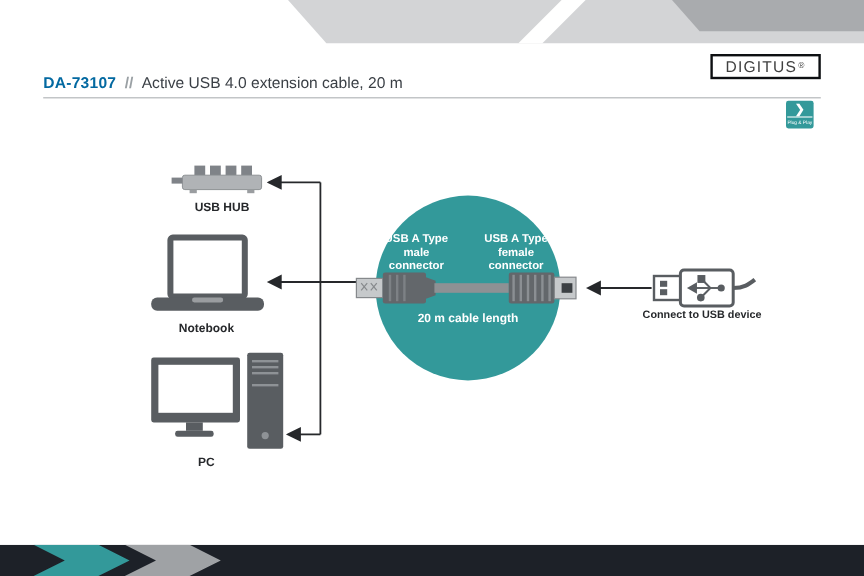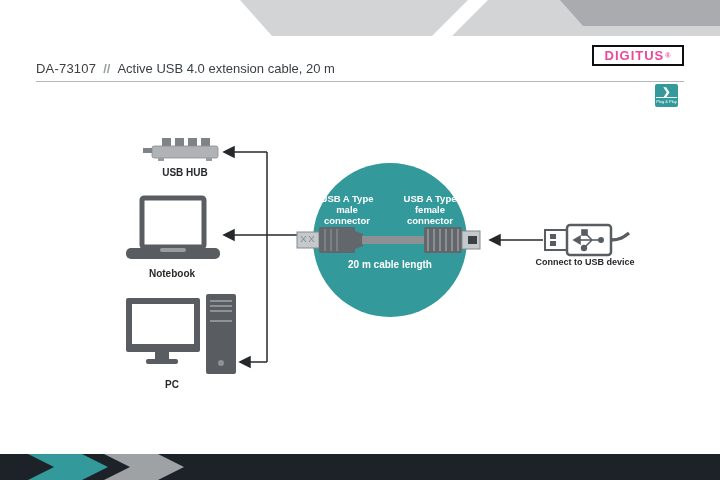--- a/index.html
+++ b/index.html
@@ -4,29 +4,29 @@
 <style>
   * { margin: 0; padding: 0; box-sizing: border-box; }
   html, body { width: 720px; height: 480px; background: #ffffff; font-family: "Liberation Sans", sans-serif; }
   #stage { position: relative; width: 720px; height: 480px; overflow: hidden; background: #ffffff; }
 
   
   #top-deco { position: absolute; top: 0; left: 0; width: 720px; height: 44px; }
 
   
   #header { position: absolute; top: 61px; left: 36px; width: 560px; font-size: 13px; white-space: nowrap; }
-  #header .code { color: #404040; font-weight: normal; letter-spacing: 0.2px; }
+  #header .code { color: #0369a1; font-weight: bold; letter-spacing: 0.2px; }
   #header .sep { color: #9aa0a4; font-weight: bold; margin: 0 7px; }
   #header .title { color: #3a3f45; }
   #header-rule { position: absolute; top: 81px; left: 36px; width: 648px; height: 1px; background: #b4b7ba; }
 
   
   #logo-box { position: absolute; top: 45px; left: 592px; width: 92px; height: 21px;
     border: 2px solid #0d0f12; display: flex; align-items: center; justify-content: center;
-    font-weight: bold; font-size: 13px; letter-spacing: 1px; color: #ec4899; background: #fff; }
+    font-weight: normal; font-size: 13px; letter-spacing: 1px; color: #404040; background: #fff; }
   #logo-box sup { font-size: 7px; margin-left: 1px; }
 
   
   #pnp-badge { position: absolute; top: 84px; left: 655px; width: 23px; height: 23px;
     background: #33999a; border-radius: 2px; display: flex; flex-direction: column;
     align-items: center; justify-content: center; color: #fff; }
   #pnp-badge .arrow { font-size: 10px; line-height: 10px; font-weight: bold; }
   #pnp-badge .label { font-size: 4px; line-height: 6px; border-top: 1px solid rgba(255,255,255,0.9); padding-top: 1px; white-space: nowrap; }
 
   

